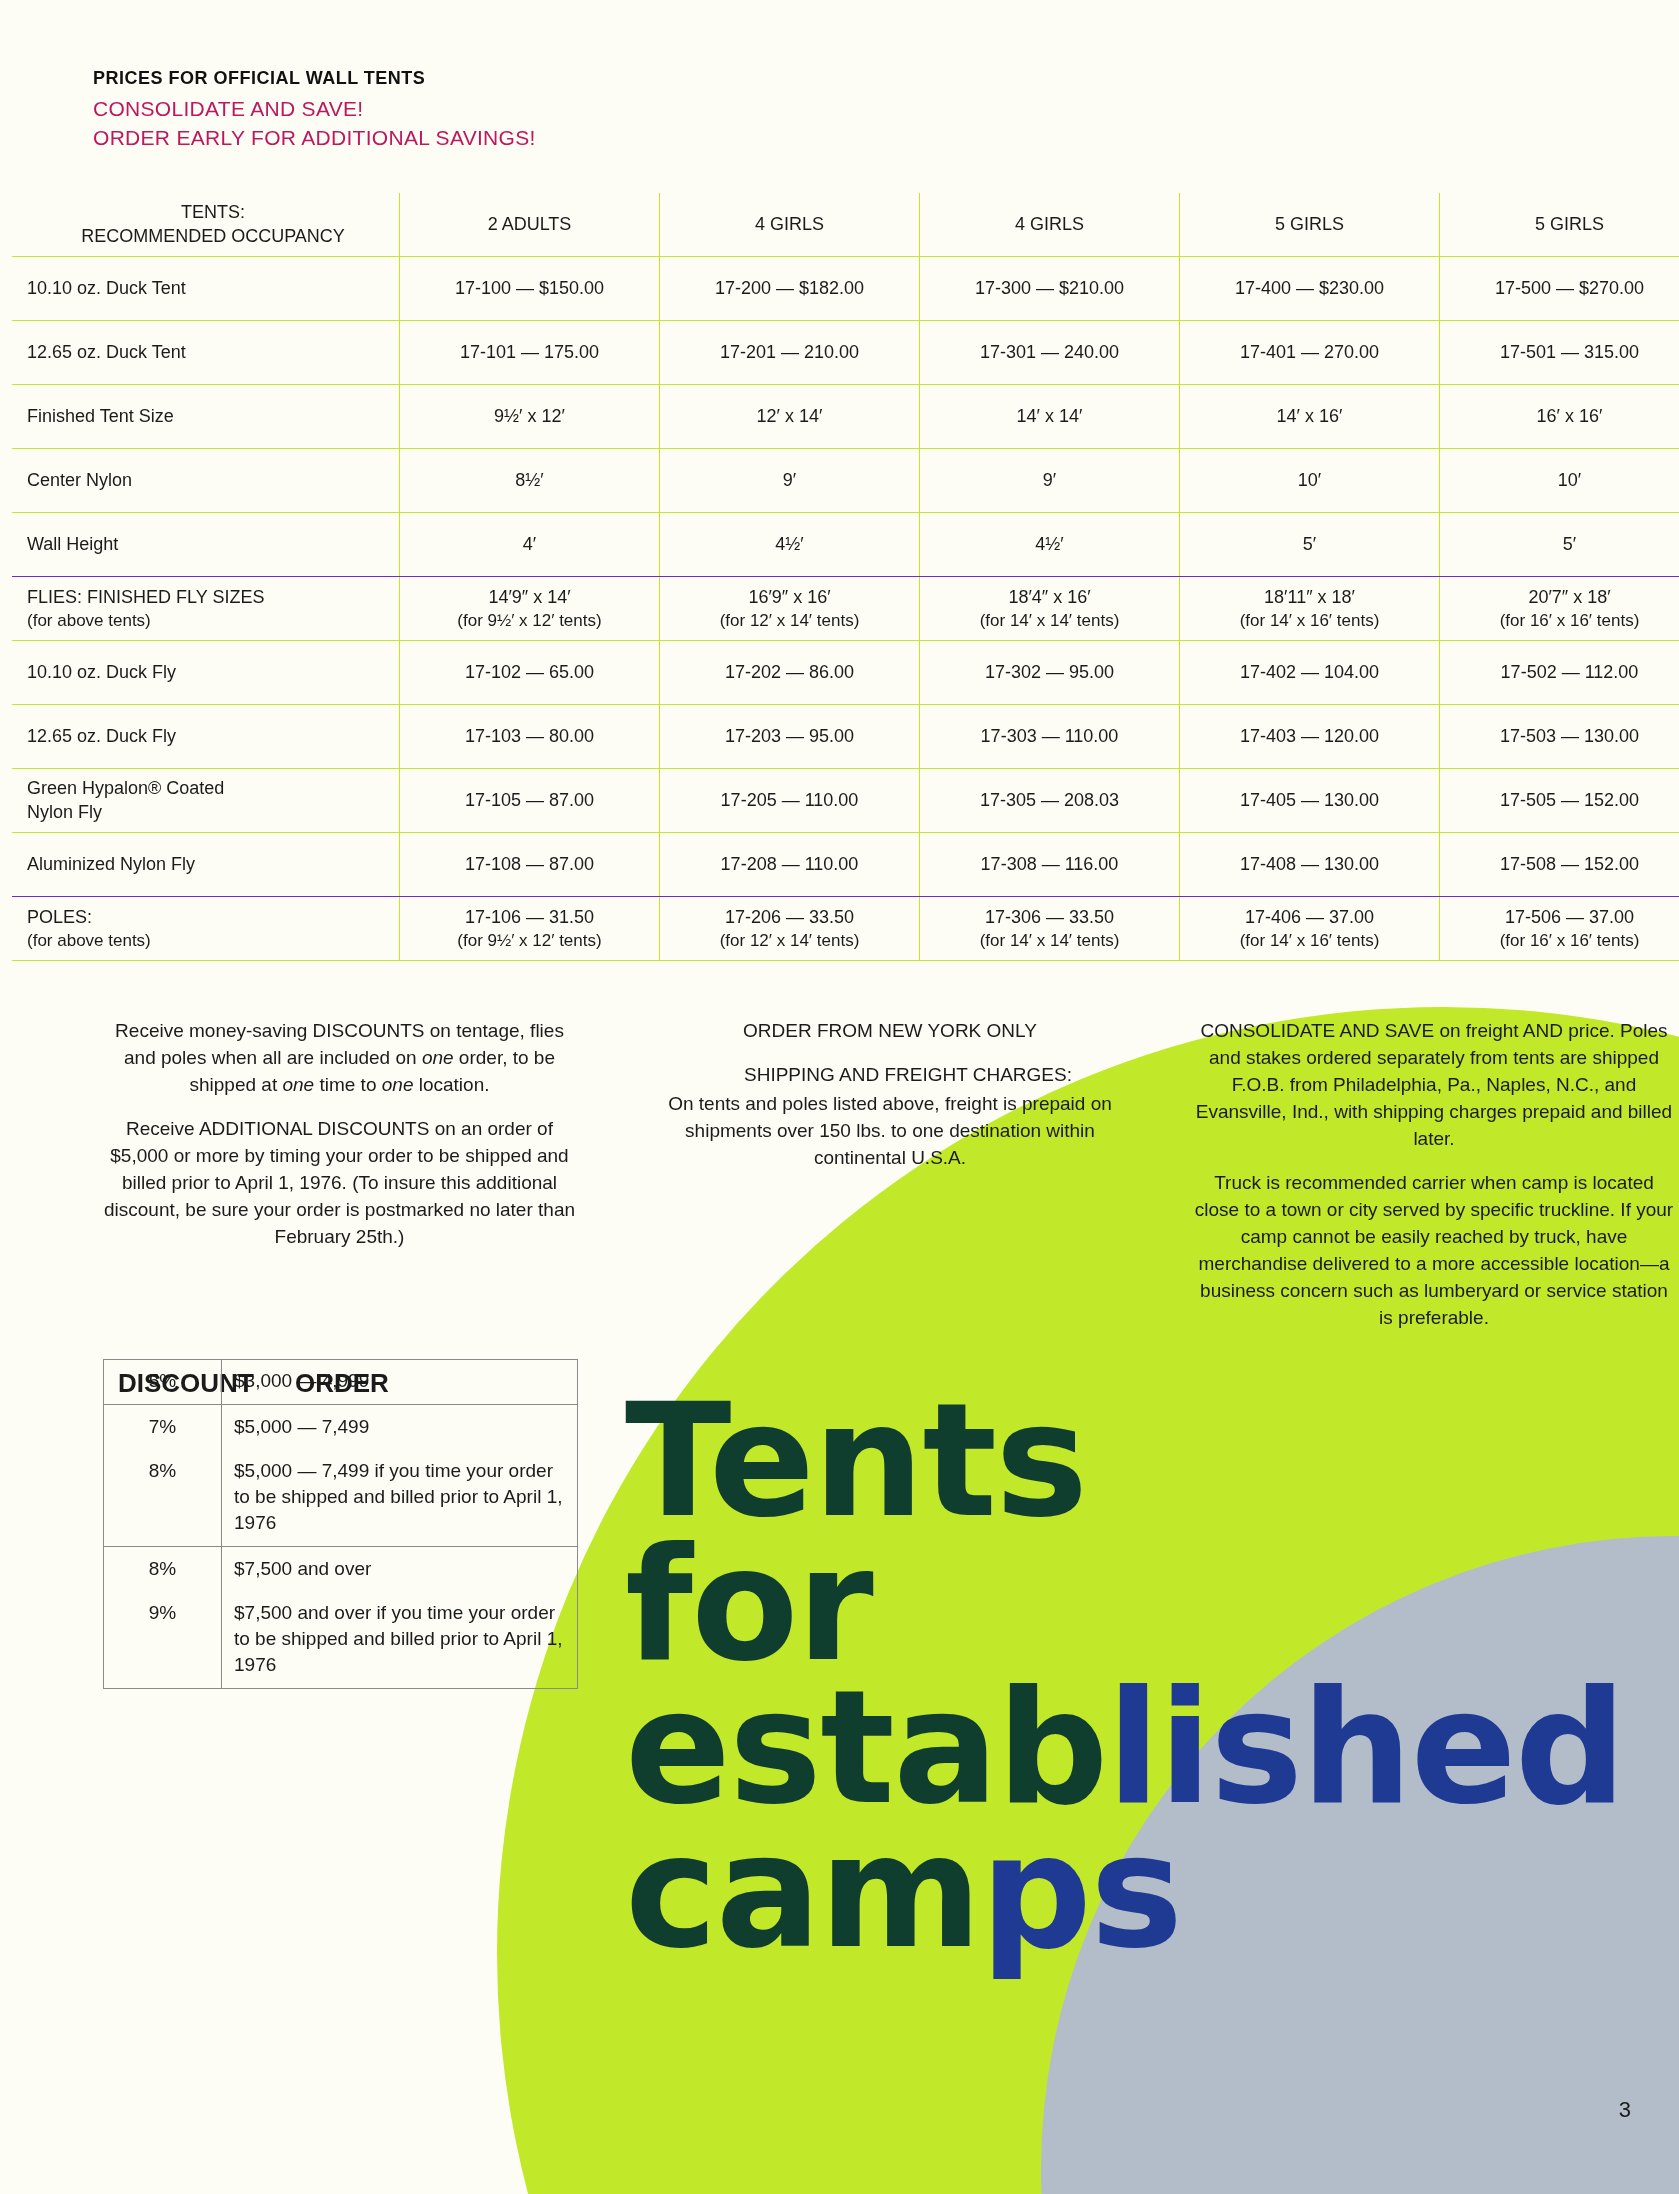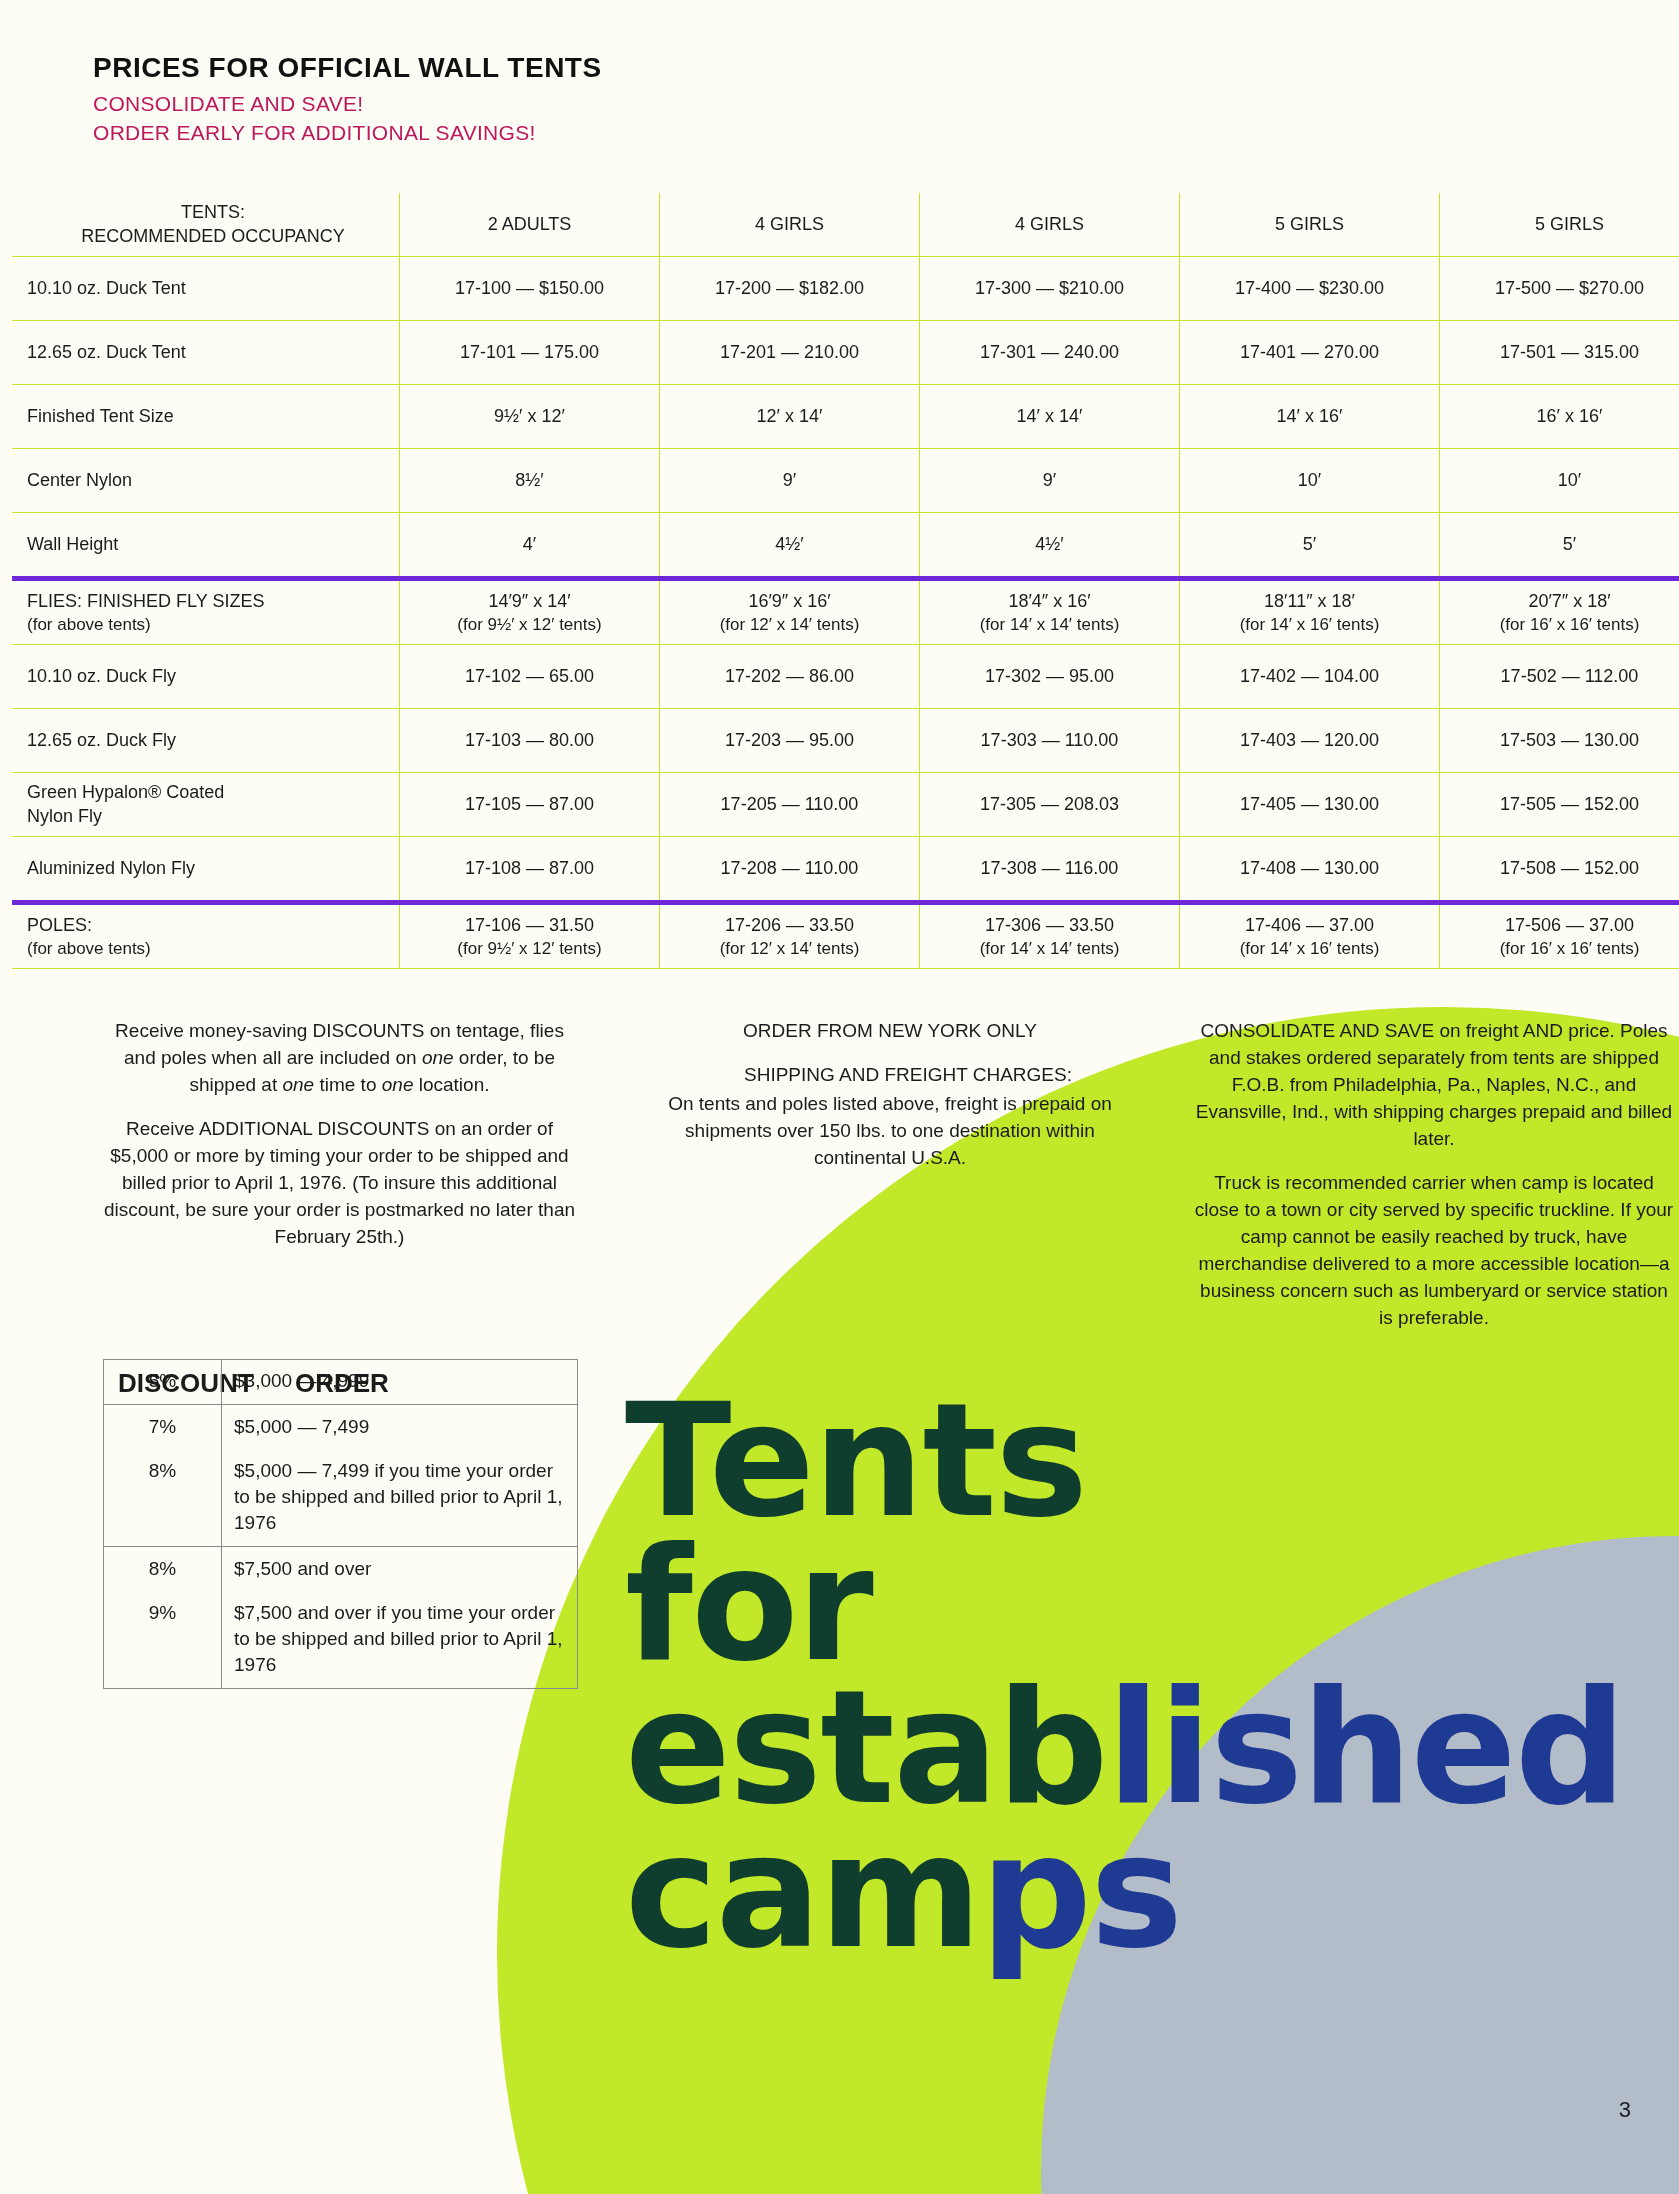--- a/index.html
+++ b/index.html
@@ -53,25 +53,26 @@
     z-index: 2;
   }
 
   
   .header {
     position: absolute;
     left: 93px;
     top: 52px;
   }
   .header .line1 {
-    font-size: 28px;
+    font-size: 18px;
     font-weight: bold;
     letter-spacing: 0.5px;
     color: #111;
     margin-bottom: 8.4px;
+    margin-top: 16px;
   }
   .header .line2,
   .header .line3 {
     font-size: 21px;
     letter-spacing: 0.3px;
     color: #be185d;
     margin-bottom: 5px;
   }
 
   
@@ -88,21 +89,21 @@
     font-size: 18px;
   }
   table.price td {
     border-right: 1.7px solid #c2e82a;
     border-bottom: 1.7px solid #c2e82a;
     padding: 0;
     vertical-align: middle;
     height: 63px;
   }
   table.price tr.thick td {
-    border-bottom: 5px solid #6d28d9;
+    border-bottom: 1px solid #6d28d9;
   }
   table.price td.label {
     text-align: left;
     padding-left: 15px;
     width: 372px;
   }
   table.price td.val {
     text-align: center;
     width: 259px;
   }

